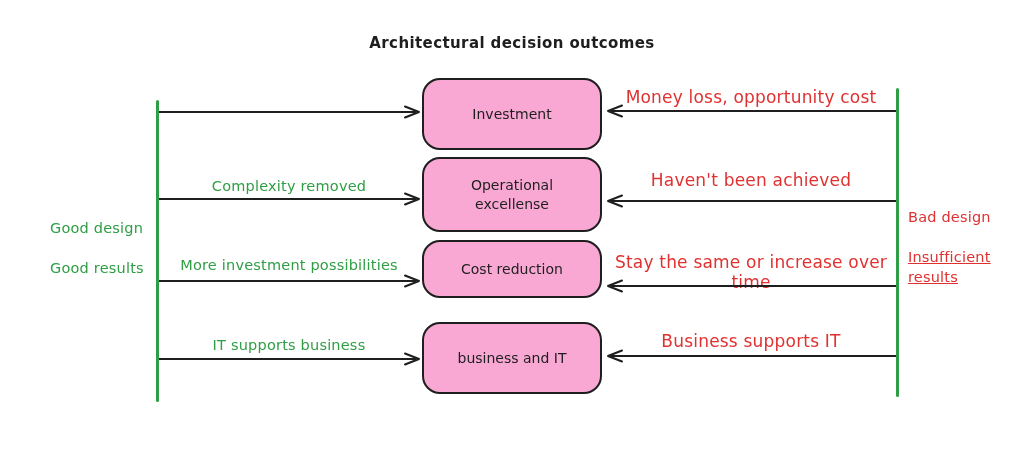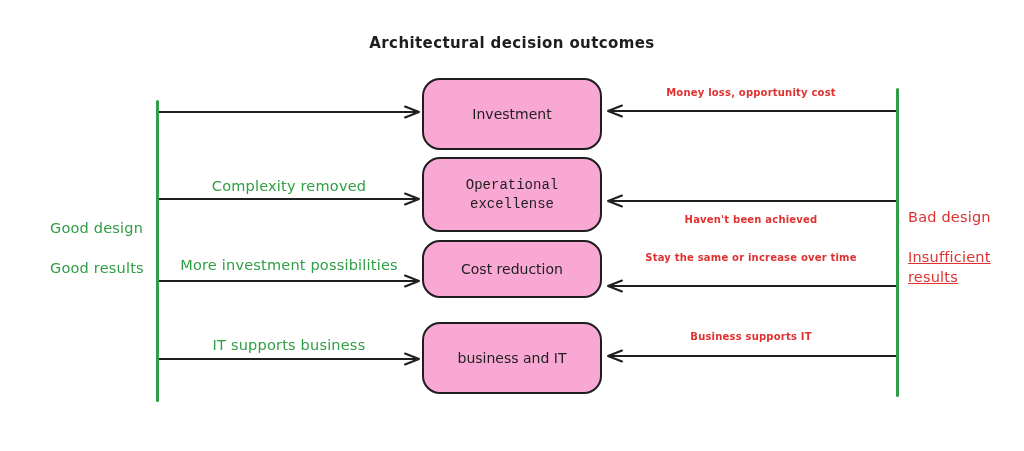--- a/index.html
+++ b/index.html
@@ -37,34 +37,34 @@
   .lbl-insufficient{left:908px;top:248px;width:96px;text-decoration:underline;}
 
   .box{
     position:absolute;left:422px;width:180px;
     border:2px solid var(--ink);border-radius:18px;background:#f9a8d4;
     display:flex;flex-direction:column;align-items:center;justify-content:center;
     text-align:center;font-size:14px;line-height:1.35;color:var(--ink);
     box-sizing:border-box;
   }
   .box1{top:78px;height:72px;}
-  .box2{top:157px;height:75px;font-family:Liberation Mono, monospace;}
+  .box2{top:157px;height:75px;}
   .box3{top:240px;height:58px;}
   .box4{top:322px;height:72px;}
 
   .good-label{
     position:absolute;left:158px;width:262px;text-align:center;
     color:var(--green);font-size:14.5px;letter-spacing:0.2px;
   }
   .bad-label{
     position:absolute;left:605px;width:292px;text-align:center;
-    color:var(--red);font-size:10px;letter-spacing:0.2px;font-weight:bold;
+    color:var(--red);font-size:17px;letter-spacing:0.2px;
   }
   .g1{top:93px;} .g2{top:178px;} .g3{top:257px;} .g4{top:337px;}
-  .b1{top:87px;} .b2{top:170px;margin-top:44px;} .b3{top:252px;} .b4{top:331px;}
+  .b1{top:87px;} .b2{top:170px;} .b3{top:252px;} .b4{top:331px;}
 
   svg.arrow{position:absolute;overflow:visible;}
   .al1{left:158px;top:104px;} .al2{left:158px;top:191px;}
   .al3{left:158px;top:273px;} .al4{left:158px;top:351px;}
   .ar1{left:605px;top:103px;} .ar2{left:605px;top:193px;}
   .ar3{left:605px;top:278px;} .ar4{left:605px;top:348px;}
 </style>
 </head>
 <body>
 

